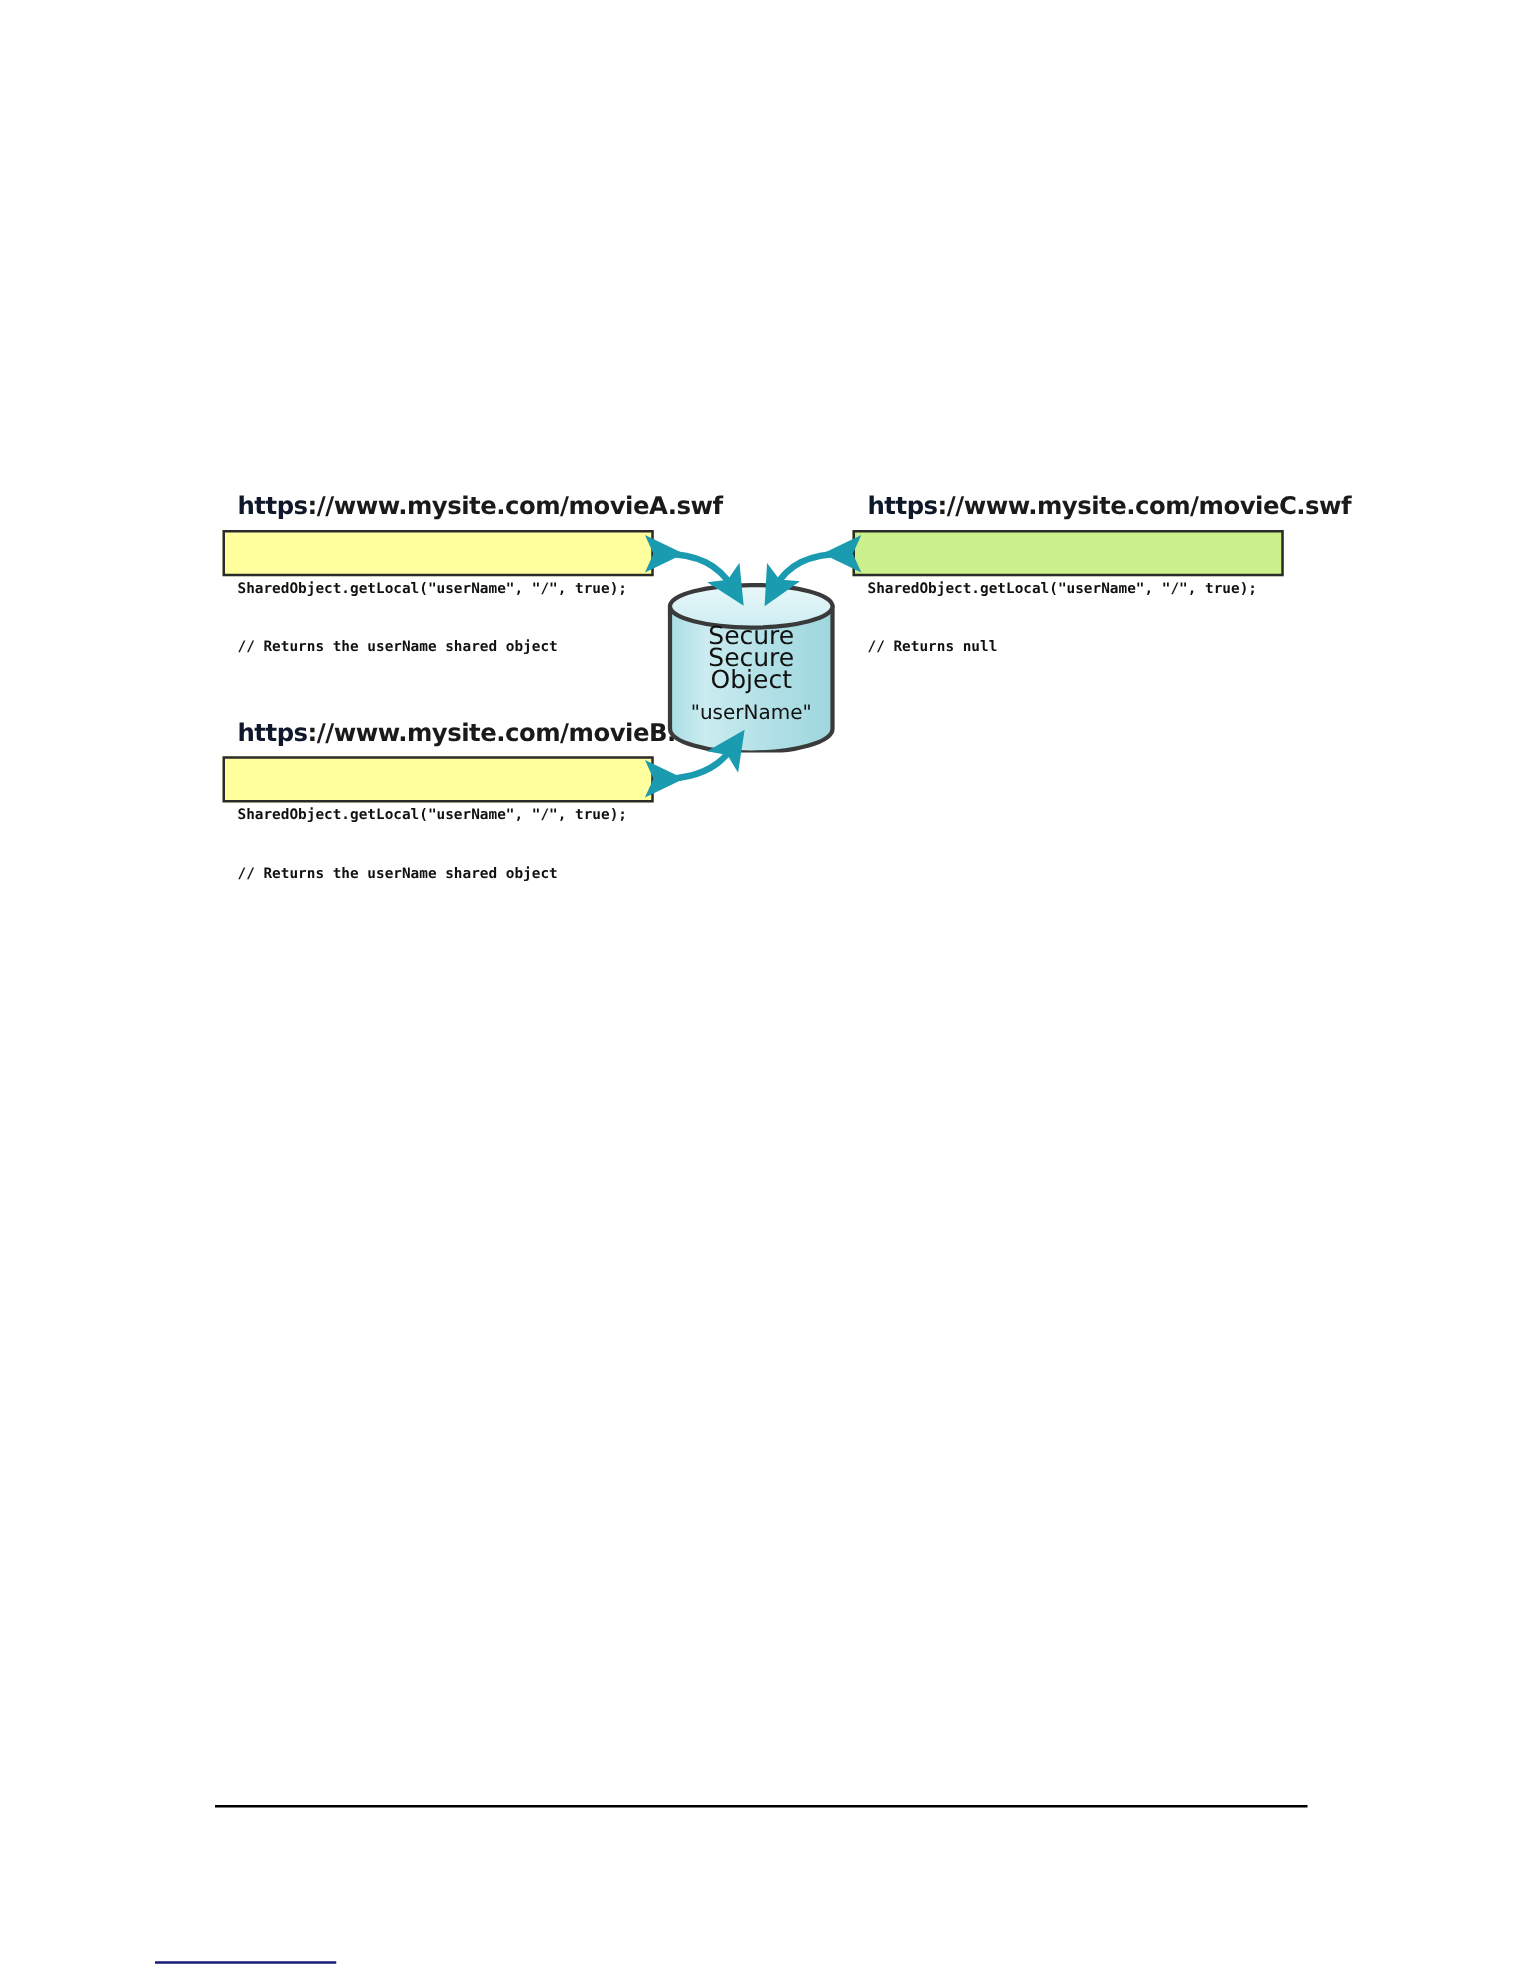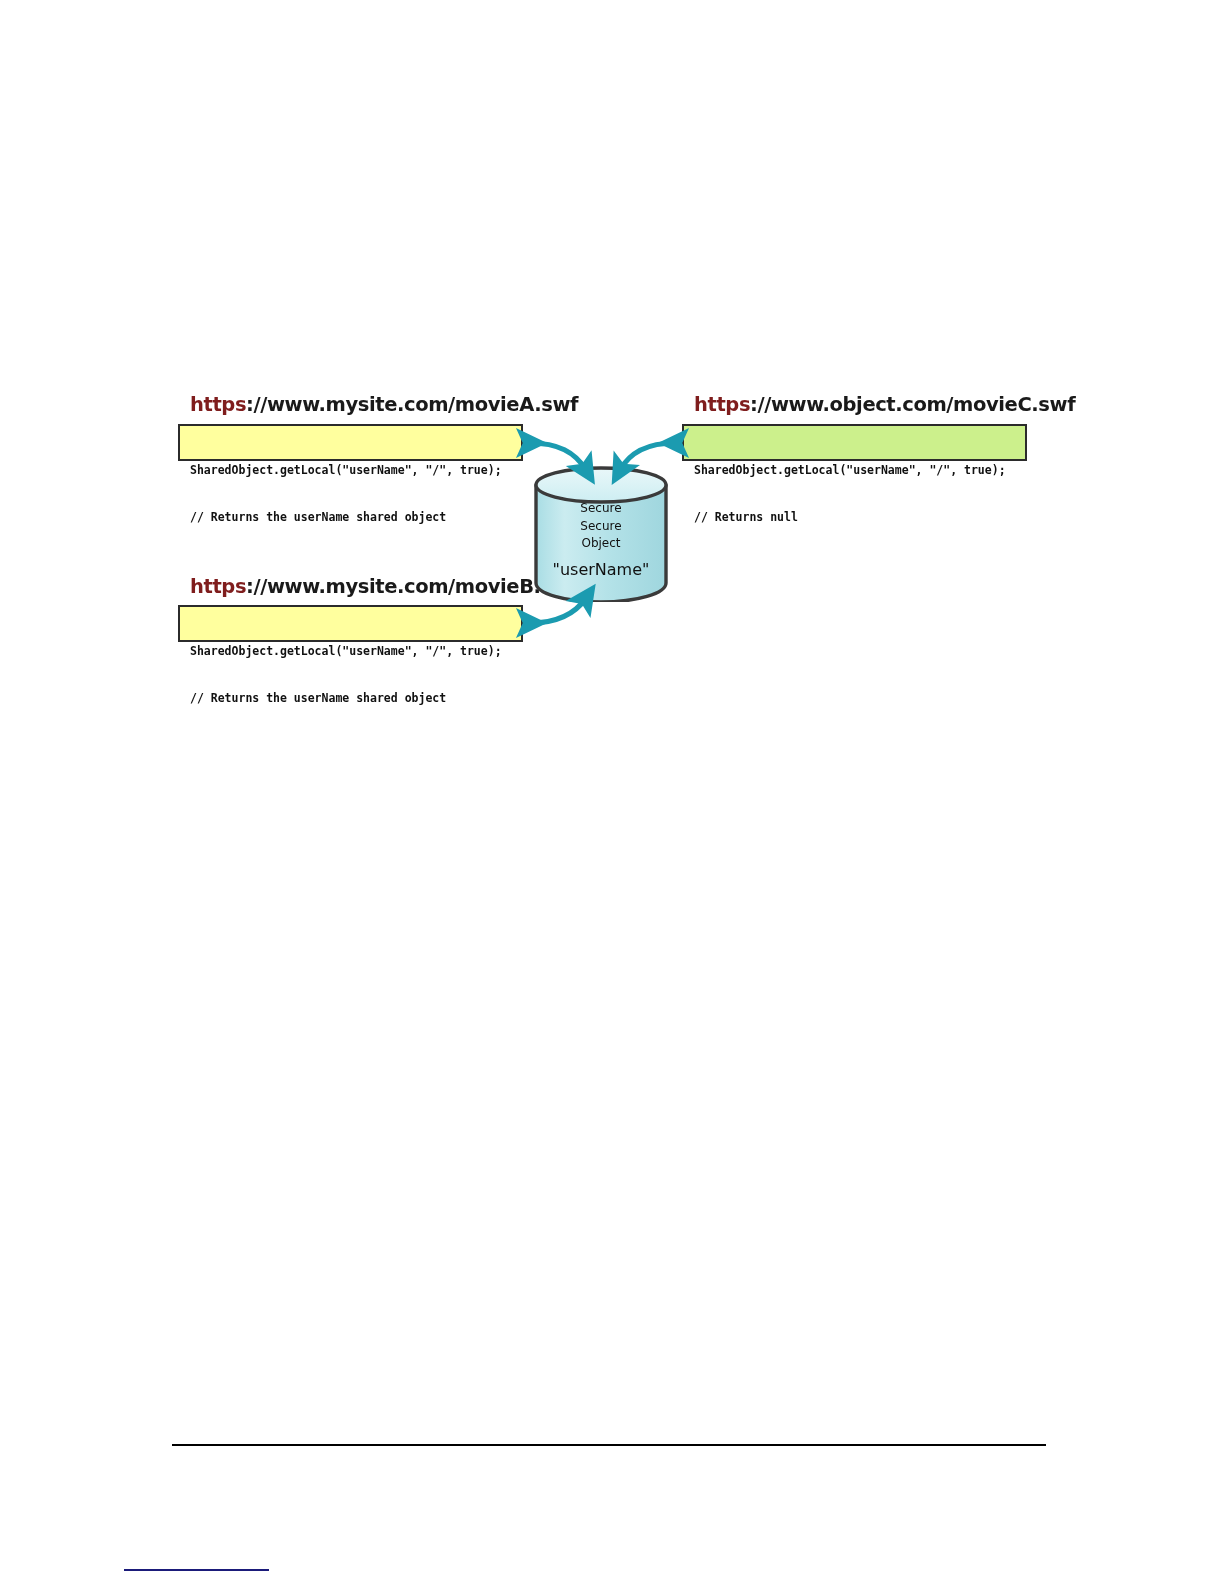--- a/index.html
+++ b/index.html
@@ -28,21 +28,21 @@
     position: absolute;
     font-family: "DejaVu Sans", sans-serif;
     font-size: 19.5px;
     font-weight: bold;
     letter-spacing: -0.4px;
     color: #1a1a1a;
     white-space: nowrap;
     line-height: 1;
   }
   .url-label .scheme {
-    color: #7f1d1d;
+    color: #0f172a;
   }
 
   
   .code-box {
     position: absolute;
     box-sizing: border-box;
     border: 2px solid #2b2b2b;
     padding: 6px 10px 5px 10px;
     font-family: "DejaVu Sans Mono", monospace;
     font-size: 11.5px;
@@ -75,21 +75,21 @@
     left: 0;
     width: 142px;
     text-align: center;
     font-family: "DejaVu Sans", sans-serif;
     color: #111111;
     line-height: 17.5px;
     pointer-events: none;
   }
   #cyl-title {
     top: 34px;
-    font-size: 12px;
+    font-size: 20px;
     font-weight: normal;
   }
   #cyl-sub {
     top: 95px;
     font-size: 16px;
     font-weight: normal;
   }
 
   
   #arrow-layer {
@@ -123,21 +123,21 @@
 
 <div id="page">
 
   <div class="url-label" style="left:190px; top:395px;"><span class="scheme">https</span><span>://www.mysite.com/movieA.swf</span></div>
 
   <div class="code-box box-yellow" style="left:178px; top:424px; width:345px; height:37px;">
     <span class="line">SharedObject.getLocal("userName", "/", true);</span>
     <span class="line">// Returns the userName shared object</span>
   </div>
 
-  <div class="url-label" style="left:694px; top:395px;"><span class="scheme">https</span><span>://www.object.com/movieC.swf</span></div>
+  <div class="url-label" style="left:694px; top:395px;"><span class="scheme">https</span><span>://www.mysite.com/movieC.swf</span></div>
 
   <div class="code-box box-green" style="left:682px; top:424px; width:345px; height:37px;">
     <span class="line">SharedObject.getLocal("userName", "/", true);</span>
     <span class="line">// Returns null</span>
   </div>
 
   <div class="url-label" style="left:190px; top:577px;"><span class="scheme">https</span><span>://www.mysite.com/movieB.swf</span></div>
 
   <div class="code-box box-yellow" style="left:178px; top:605px; width:345px; height:37px;">
     <span class="line">SharedObject.getLocal("userName", "/", true);</span>

